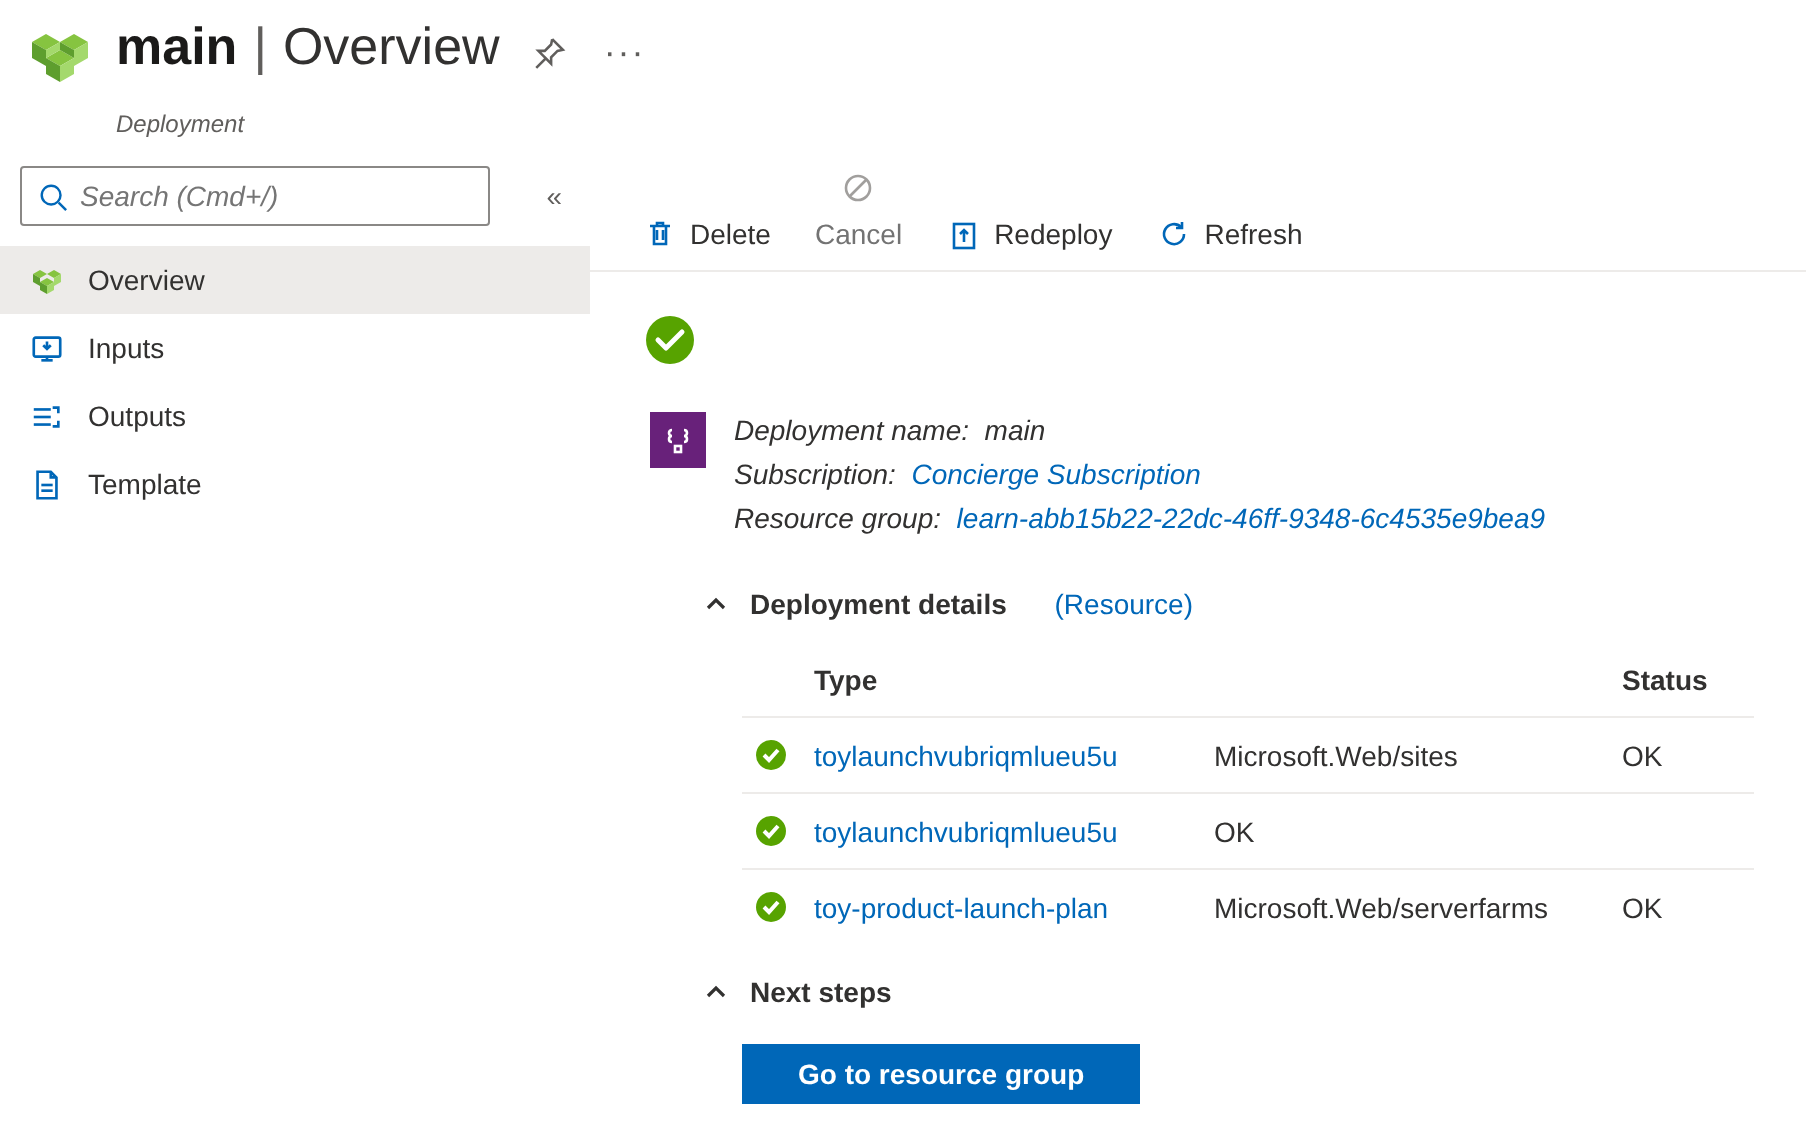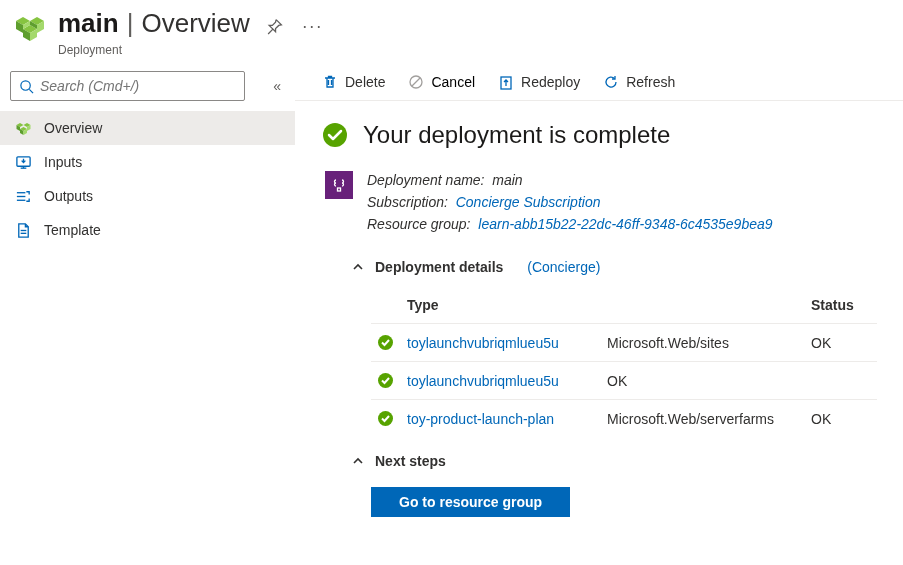--- a/index.html
+++ b/index.html
@@ -21,21 +21,21 @@
   .header-icon {
     width: 36px; height: 36px;
     display: flex; align-items: center; justify-content: center;
     margin-top: 2px;
   }
   .title-block { flex: 1; }
   .title-row { display: flex; align-items: center; gap: 6px; }
   .title-main { font-size: 26px; font-weight: 600; color: #1b1a19; }
   .title-sep { font-size: 26px; color: #605e5c; font-weight: 300; margin: 0 2px;}
   .title-sub { font-size: 26px; color: #323130; font-weight: 400; }
-  .subtitle { font-size: 12px; color: #605e5c; margin-top: 4px; }
+  .subtitle { font-size: 12px; color: #605e5c; margin-top: 16px; font-style: italic; }
   .header-actions { display: flex; gap: 18px; align-items: center; margin-top: 6px; margin-left: 10px;}
   .icon-btn { width: 18px; height: 18px; cursor: pointer; color: #605e5c; }
   .more-dots { font-size: 18px; color: #605e5c; letter-spacing: 1px; }
 
   .layout { display: flex; height: calc(565px - 60px); }
   .sidebar { width: 295px; border-right: none; padding: 0; }
   .search-row { display: flex; align-items: center; padding: 6px 10px 8px 10px; gap: 24px; }
   .search-box {
     flex: 1;
     display: flex; align-items: center;
@@ -61,21 +61,21 @@
   .nav-item.active { background: #edebe9; }
   .nav-icon { width: 18px; height: 18px; display:flex; align-items:center; justify-content:center; flex-shrink:0;}
 
   .main { flex: 1; padding: 0; overflow: hidden; }
   .toolbar {
     display: flex; align-items: flex-end; gap: 22px;
     padding: 8px 18px 10px 26px;
     border-bottom: 1px solid #edebe9;
   }
   .tb-btn { display: flex; align-items: center; gap: 7px; cursor: pointer; font-size: 14px; color: #323130;}
-  .tb-btn.disabled { color: #000000; cursor: default; }
+  .tb-btn.disabled { color: #737373; cursor: default; flex-direction: column; }
   .tb-icon { width: 17px; height: 17px; display:flex; align-items:center; justify-content:center;}
 
   .content { padding: 20px 26px 0 26px; }
   .status-row { display: flex; align-items: center; gap: 14px; margin-bottom: 20px;}
   .status-icon { width: 28px; height: 28px; flex-shrink:0;}
   .status-text { font-size: 24px; color: #1b1a19; }
 
   .meta-row { display: flex; gap: 14px; margin-bottom: 20px; padding-left: 4px;}
   .meta-badge {
     width: 28px; height: 28px; background: #68217a;
@@ -262,21 +262,20 @@
     </div>
 
     <div class="content">
       <div class="status-row">
         <span class="status-icon">
           <svg width="28" height="28" viewBox="0 0 28 28">
             <circle cx="14" cy="14" r="12" fill="#57a300"></circle>
             <path d="M8 14 L12 18 L20 10" stroke="#fff" stroke-width="2.5" fill="none" stroke-linecap="round" stroke-linejoin="round"></path>
           </svg>
         </span>
-        <span class="status-text">Your deployment is complete</span>
       </div>
 
       <div class="meta-row">
         <div class="meta-badge">
           <svg width="18" height="18" viewBox="0 0 18 18" fill="none" stroke="#fff" stroke-width="1.3">
             <path d="M6 4 C4 4 4 7 6 7 C4 7 4 10 6 10"></path>
               <path d="M12 4 C14 4 14 7 12 7 C14 7 14 10 12 10"></path>
             <rect x="7.5" y="12" width="3" height="3"></rect>
           </svg>
         </div>
@@ -297,21 +296,21 @@
       </div>
 
       <div class="section">
         <div class="section-head">
           <span class="chev">
             <svg width="12" height="12" viewBox="0 0 12 12" fill="none" stroke="#323130" stroke-width="1.6">
                 <polyline points="2,8 6,4 10,8"></polyline>
               </svg>
           </span>
           <span class="section-title">Deployment details</span>
-          &nbsp;<span class="dl-link">(Concierge)</span>
+          &nbsp;<span class="dl-link">(Resource)</span>
         </div>
 
         <div class="table">
           <div class="thead">
             <div class="col-icon"></div>
             <div class="col-type">Type</div>
             <div class="col-status">Status</div>
           </div>
           <div class="trow">
             <div class="col-icon">

